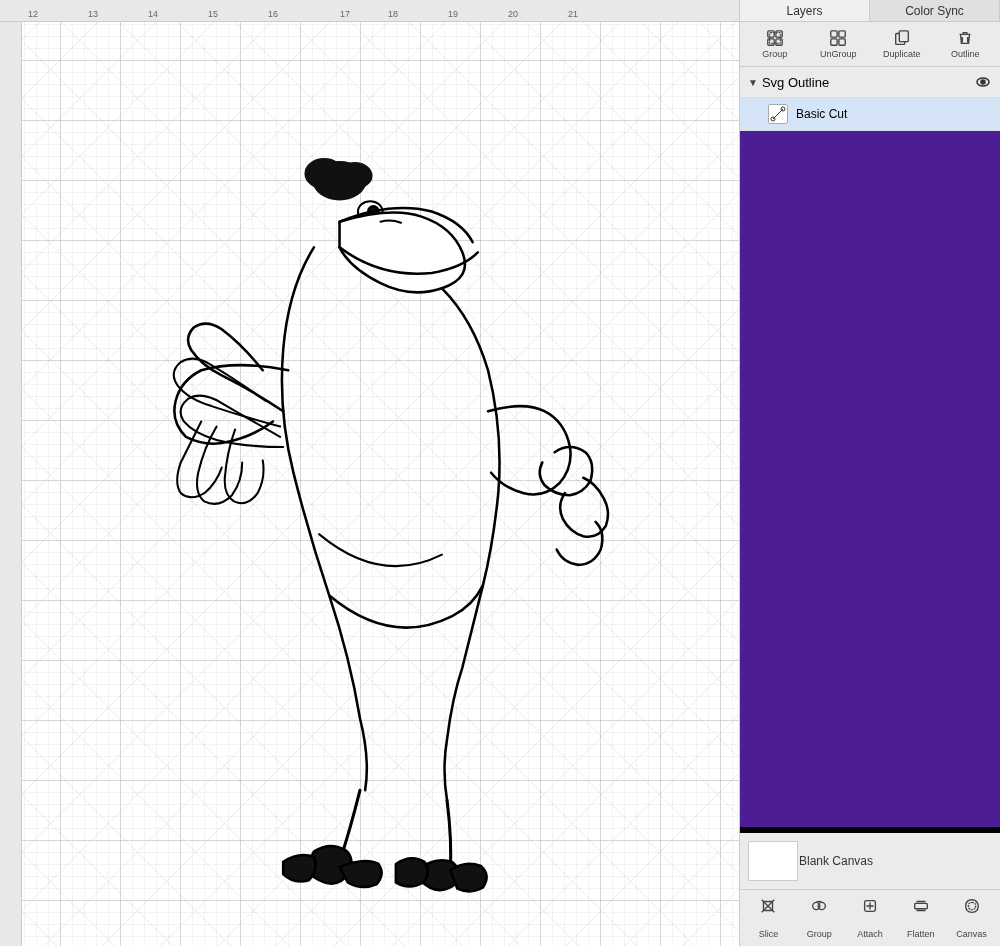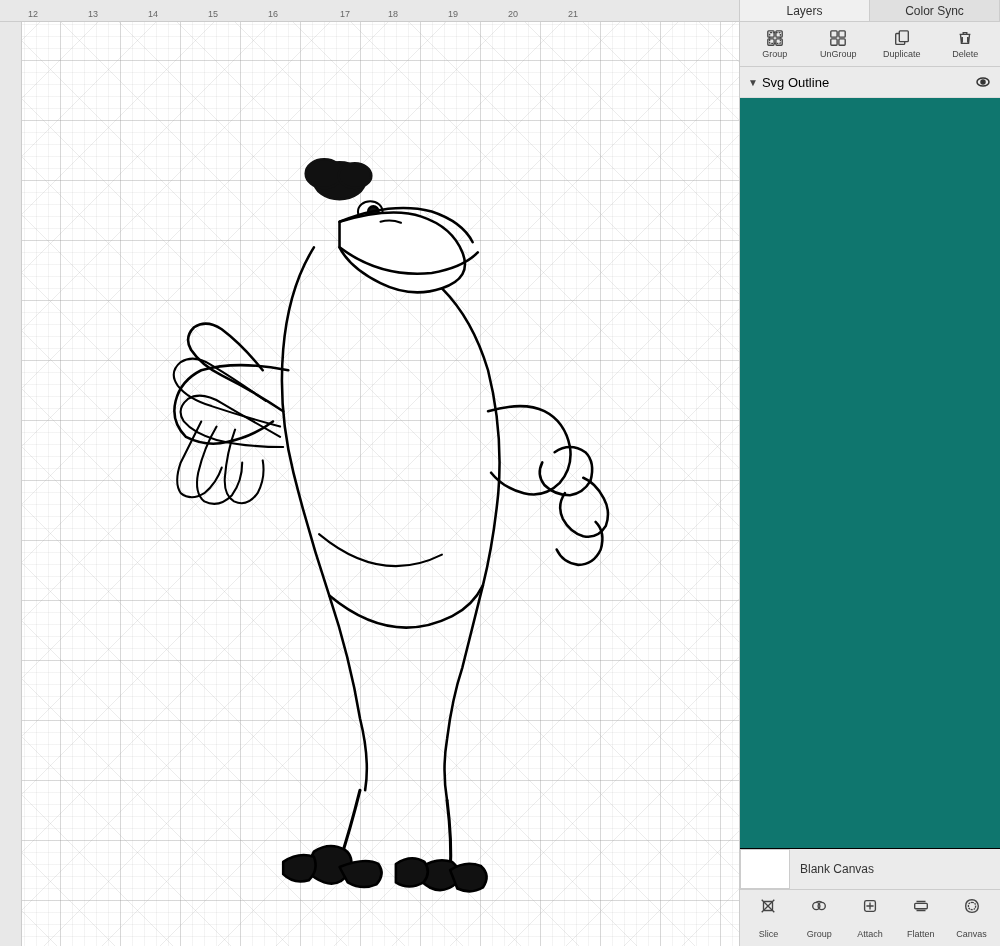--- a/index.html
+++ b/index.html
@@ -76,21 +76,21 @@
       position: absolute;
       top: 22px;
       left: 22px;
       right: 0;
       bottom: 0;
     }
 
     
     .right-panel {
       width: 261px;
-      background: #0f766e;
+      background: #4c1d95;
       border-left: 1px solid #ccc;
       display: flex;
       flex-direction: column;
       height: 946px;
     }
 
     
     .panel-tabs {
       display: flex;
       border-bottom: 1px solid #ccc;
@@ -182,25 +182,26 @@
       background: white;
       border-radius: 2px;
       display: flex;
       align-items: center;
       justify-content: center;
       font-size: 8px;
     }
 
     
     .canvas-info {
-      border-top: 1px solid #000000;
+      border-top: 6px solid #000000;
+      padding: 8px;
       background: #ebebeb;
       display: flex;
       align-items: center;
-      gap: 10px;
+      gap: 1px;
     }
     .canvas-preview {
       width: 50px;
       height: 40px;
       background: white;
       border: 1px solid #ccc;
     }
     .canvas-label { font-size: 12px; color: #333; }
 
     
@@ -335,37 +336,47 @@
         <svg viewBox="0 0 20 20" fill="none" stroke="#444" stroke-width="1.5">
           <rect x="3" y="5" width="10" height="12" rx="1"></rect>
           <rect x="7" y="2" width="10" height="12" rx="1" fill="#e8e8e8"></rect>
         </svg>
         <span>Duplicate</span>
       </div>
       <div class="toolbar-btn">
         <svg viewBox="0 0 20 20" fill="none" stroke="#444" stroke-width="1.5">
           <path d="M4 6h12M8 6V4h4v2M7 9v6M13 9v6M5 6l1 10h8l1-10"></path>
         </svg>
-        <span>Delete</span>
+        <span>Outline</span>
       </div>
     </div>
 
     <div class="layer-section">
       <div class="layer-header">
         <span class="layer-header-arrow">▼</span>
         <span>Svg Outline</span>
         <div class="layer-eye">
 
           <svg width="16" height="16" viewBox="0 0 16 16" fill="none" stroke="#333" stroke-width="1.5">
             <ellipse cx="8" cy="8" rx="6" ry="4"></ellipse>
             <circle cx="8" cy="8" r="2" fill="#333"></circle>
           </svg>
         </div>
       </div>
 
+      <div class="layer-item">
+        <div class="layer-item-icon">
+          <svg width="16" height="16" viewBox="0 0 16 16" fill="none" stroke="#333" stroke-width="1">
+            <path d="M3 13 L8 8 L13 3"></path>
+            <circle cx="3" cy="13" r="2"></circle>
+            <circle cx="13" cy="3" r="2"></circle>
+          </svg>
+        </div>
+        <span>Basic Cut</span>
+      </div>
     </div>
 
     <div class="canvas-info">
       <div class="canvas-preview"></div>
       <span class="canvas-label">Blank Canvas</span>
     </div>
 
     <div class="bottom-toolbar">
       <div class="bottom-btn">
         <svg viewBox="0 0 20 20" fill="none" stroke="#444" stroke-width="1.5">

